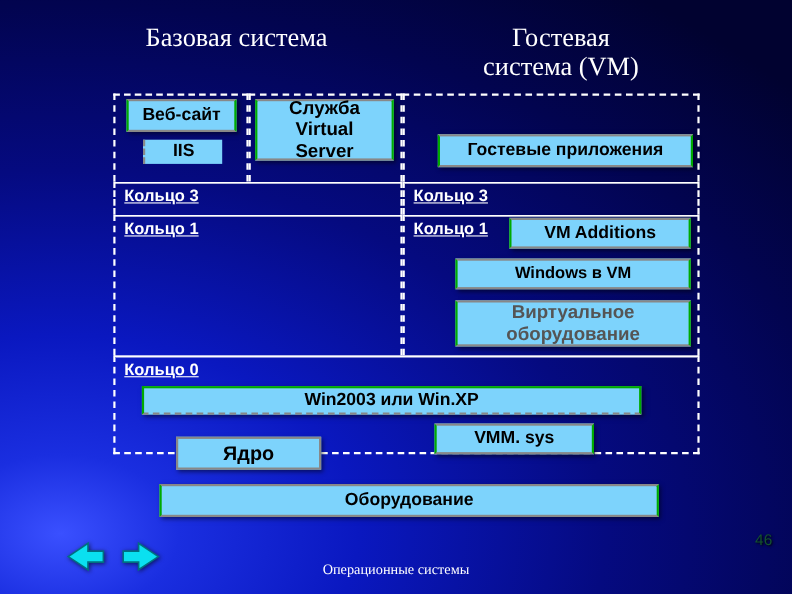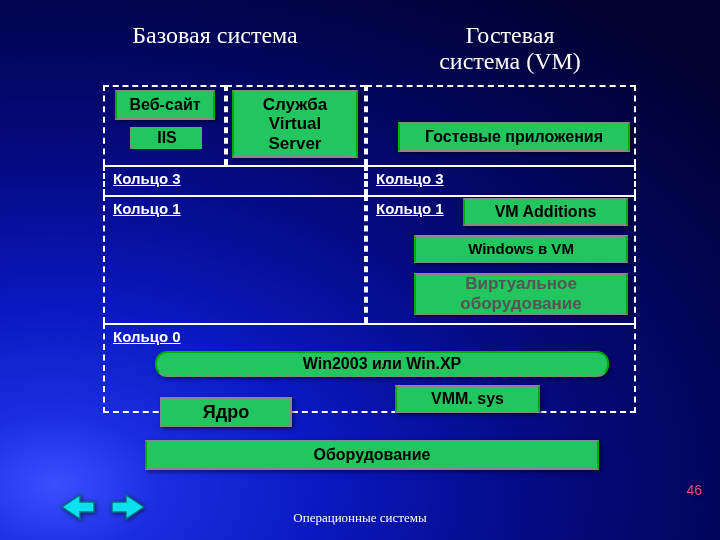--- a/index.html
+++ b/index.html
@@ -41,51 +41,51 @@
 
   .ringlbl { position: absolute; font-size: 15px; font-weight: bold; color: #fff; text-decoration: underline; }
   .r3l { left: 113px; top: 170px; }
   .r3r { left: 376px; top: 170px; }
   .r1l { left: 113px; top: 200px; }
   .r1r { left: 376px; top: 200px; }
   .r0  { left: 113px; top: 328px; }
 
   .box {
     position: absolute;
-    background: #22c55e; color: #000;
+    background: #7dd3fc; color: #000;
     border: 2px solid #00aa00;
     box-shadow: 2px 2px 4px rgba(0,0,0,0.5);
     text-align: center;
     font-size: 16px; font-weight: bold;
     display: flex; align-items: center; justify-content: center;
     padding: 3px 6px; line-height: 1.15;
   }
   .box.greytb { border-top-color: #888; border-bottom-color: #888; }
   .box.grey { border-color: #888; margin-top: 12px; }
   .box.dashb { border-bottom-style: dashed; border-bottom-color: #888; }
 
   .b-web   { left: 115px; top: 90px;  width: 100px; height: 30px; }
   .b-iis   { left: 130px; top: 127px; width:  72px; height: 22px; border-style: none none none dashed; border-left-color:#888; box-shadow:none; }
-  .b-vsvc  { left: 232px; top: 90px;  width: 126px; height: 68px; font-size:17px; }
+  .b-vsvc  { left: 232px; top: 90px;  width: 126px; height: 56px; font-size:17px; }
   .b-gapps { left: 398px; top: 122px; width: 232px; height: 30px; }
   .b-vmad  { left: 463px; top: 198px; width: 165px; height: 28px; }
   .b-winvm { left: 414px; top: 235px; width: 214px; height: 28px; font-size:15px; }
   .b-vhw   { left: 414px; top: 273px; width: 214px; height: 42px; color:#555; font-size:17px; }
-  .b-win03 { left: 155px; top: 351px; width: 454px; height: 26px; border-radius: 12px; }
+  .b-win03 { left: 129px; top: 351px; width: 454px; height: 26px; }
   .b-kern  { left: 160px; top: 385px; width: 132px; height: 30px; font-size:18px; }
   .b-vmm   { left: 395px; top: 385px; width: 145px; height: 28px; }
   .b-hard  { left: 145px; top: 440px; width: 454px; height: 30px; }
 
   .nav { position: absolute; bottom: 15px; }
   .nav svg { filter: drop-shadow(1px 1px 2px rgba(0,0,0,0.6)); }
   .nav-prev { left: 60px; }
   .nav-next { left: 110px; }
   .pagenum {
     position: absolute; right: 18px; bottom: 42px;
-    color: #ec4899; font-size: 14px; text-shadow: 1px 1px 2px #000;
+    color: #14532d; font-size: 14px; text-shadow: 1px 1px 2px #000;
   }
   .footer {
     position: absolute; bottom: 14px; left: 0; width: 720px;
     text-align: center; font-size: 13px; font-family: "Times New Roman", serif;
   }
 </style>
 </head>
 <body>
 
 <div class="title-left">Базовая система</div>

